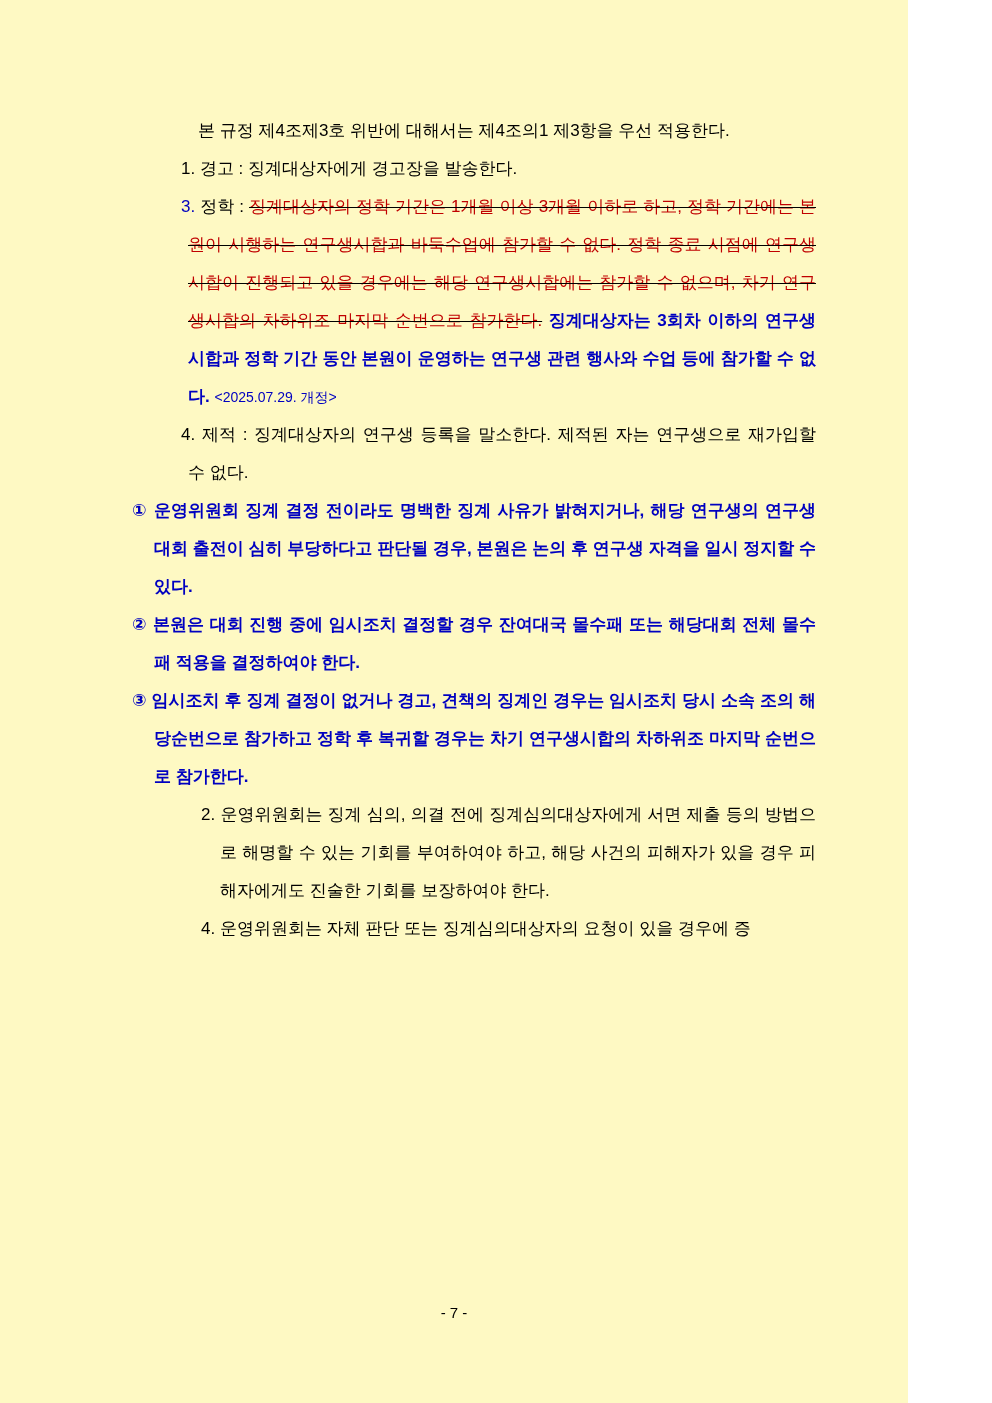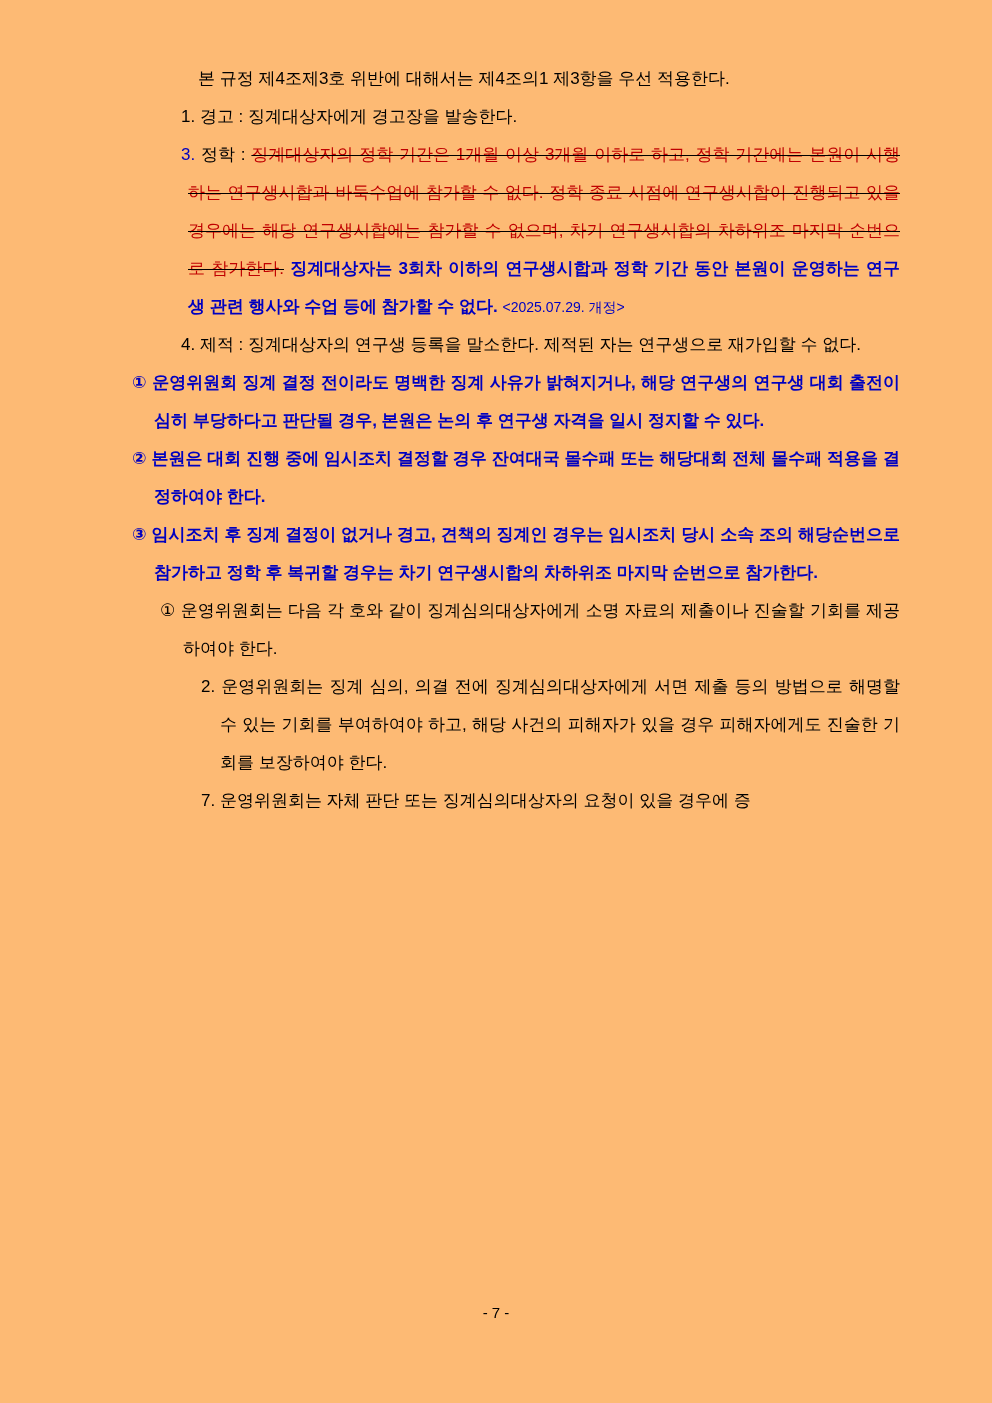--- a/index.html
+++ b/index.html
@@ -1,21 +1,21 @@
 <!DOCTYPE html>
 <html><head>
 <meta charset="utf-8">
 <style>
   html,body { margin:0; padding:0; background:#ffffff; }
   .page {
     position:relative;
-    width:992px; height:1403px;
+    width:908px; height:1403px;
     box-sizing:border-box;
-    padding:60px 92px 0 90px;
-    background:#fdba74;
+    padding:112px 92px 0 90px;
+    background:#fef9c3;
     font-family:"Liberation Sans","DejaVu Sans",sans-serif;
     font-size:17px;
     line-height:38px;
     color:#000000;
     overflow:hidden;
   }
   .block { text-align:justify; }
   .b-intro     { margin-left:108px; }
   .b-item-top  { padding-left:98px;  text-indent:-7px;  }
   .b-circ16    { padding-left:64px;  text-indent:-22px; }
@@ -41,18 +41,17 @@
 
 <div class="page">
   <div id="doc-content">
       <div class="block b-intro"><span class="s-black">본 규정 제4조제3호 위반에 대해서는 제4조의1 제3항을 우선 적용한다.</span></div>
       <div class="block b-item-top"><span class="s-black">1. 경고 : 징계대상자에게 경고장을 발송한다.</span></div>
       <div class="block b-item-top"><span class="s-blue-num">3. </span><span class="s-black">정학 : </span><span class="s-red-strike">징계대상자의 정학 기간은 1개월 이상 3개월 이하로 하고, 정학 기간에는 본원이 시행하는 연구생시합과 바둑수업에 참가할 수 없다. 정학 종료 시점에 연구생시합이 진행되고 있을 경우에는 해당 연구생시합에는 참가할 수 없으며, 차기 연구생시합의 차하위조 마지막 순번으로 참가한다.</span><span class="s-black"> </span><span class="s-blue-bold">징계대상자는 3회차 이하의 연구생시합과 정학 기간 동안 본원이 운영하는 연구생 관련 행사와 수업 등에 참가할 수 없다.</span><span class="s-black"> </span><span class="s-blue-small">&lt;2025.07.29. 개정&gt;</span></div>
       <div class="block b-item-top"><span class="s-black">4. 제적 : 징계대상자의 연구생 등록을 말소한다. 제적된 자는 연구생으로 재가입할 수 없다.</span></div>
       <div class="block b-circ16"><span class="s-blue-bold">① 운영위원회 징계 결정 전이라도 명백한 징계 사유가 밝혀지거나, 해당 연구생의 연구생 대회 출전이 심히 부당하다고 판단될 경우, 본원은 논의 후 연구생 자격을 일시 정지할 수 있다.</span></div>
       <div class="block b-circ16"><span class="s-blue-bold">② 본원은 대회 진행 중에 임시조치 결정할 경우 잔여대국 몰수패 또는 해당대회 전체 몰수패 적용을 결정하여야 한다.</span></div>
       <div class="block b-circ16"><span class="s-blue-bold">③ 임시조치 후 징계 결정이 없거나 경고, 견책의 징계인 경우는 임시조치 당시 소속 조의 해당순번으로 참가하고 정학 후 복귀할 경우는 차기 연구생시합의 차하위조 마지막 순번으로 참가한다.</span></div>
-      <div class="block b-circ17"><span class="s-black">① 운영위원회는 다음 각 호와 같이 징계심의대상자에게 소명 자료의 제출이나 진술할 기회를 제공하여야 한다.</span></div>
       <div class="block b-num17"><span class="s-black">2. 운영위원회는 징계 심의, 의결 전에 징계심의대상자에게 서면 제출 등의 방법으로 해명할 수 있는 기회를 부여하여야 하고, 해당 사건의 피해자가 있을 경우 피해자에게도 진술한 기회를 보장하여야 한다.</span></div>
-      <div class="block b-num17"><span class="s-black">7. 운영위원회는 자체 판단 또는 징계심의대상자의 요청이 있을 경우에 증</span></div>
+      <div class="block b-num17"><span class="s-black">4. 운영위원회는 자체 판단 또는 징계심의대상자의 요청이 있을 경우에 증</span></div>
     </div>
   <div class="footer">- 7 -</div>
 </div>
 
 </body></html>

